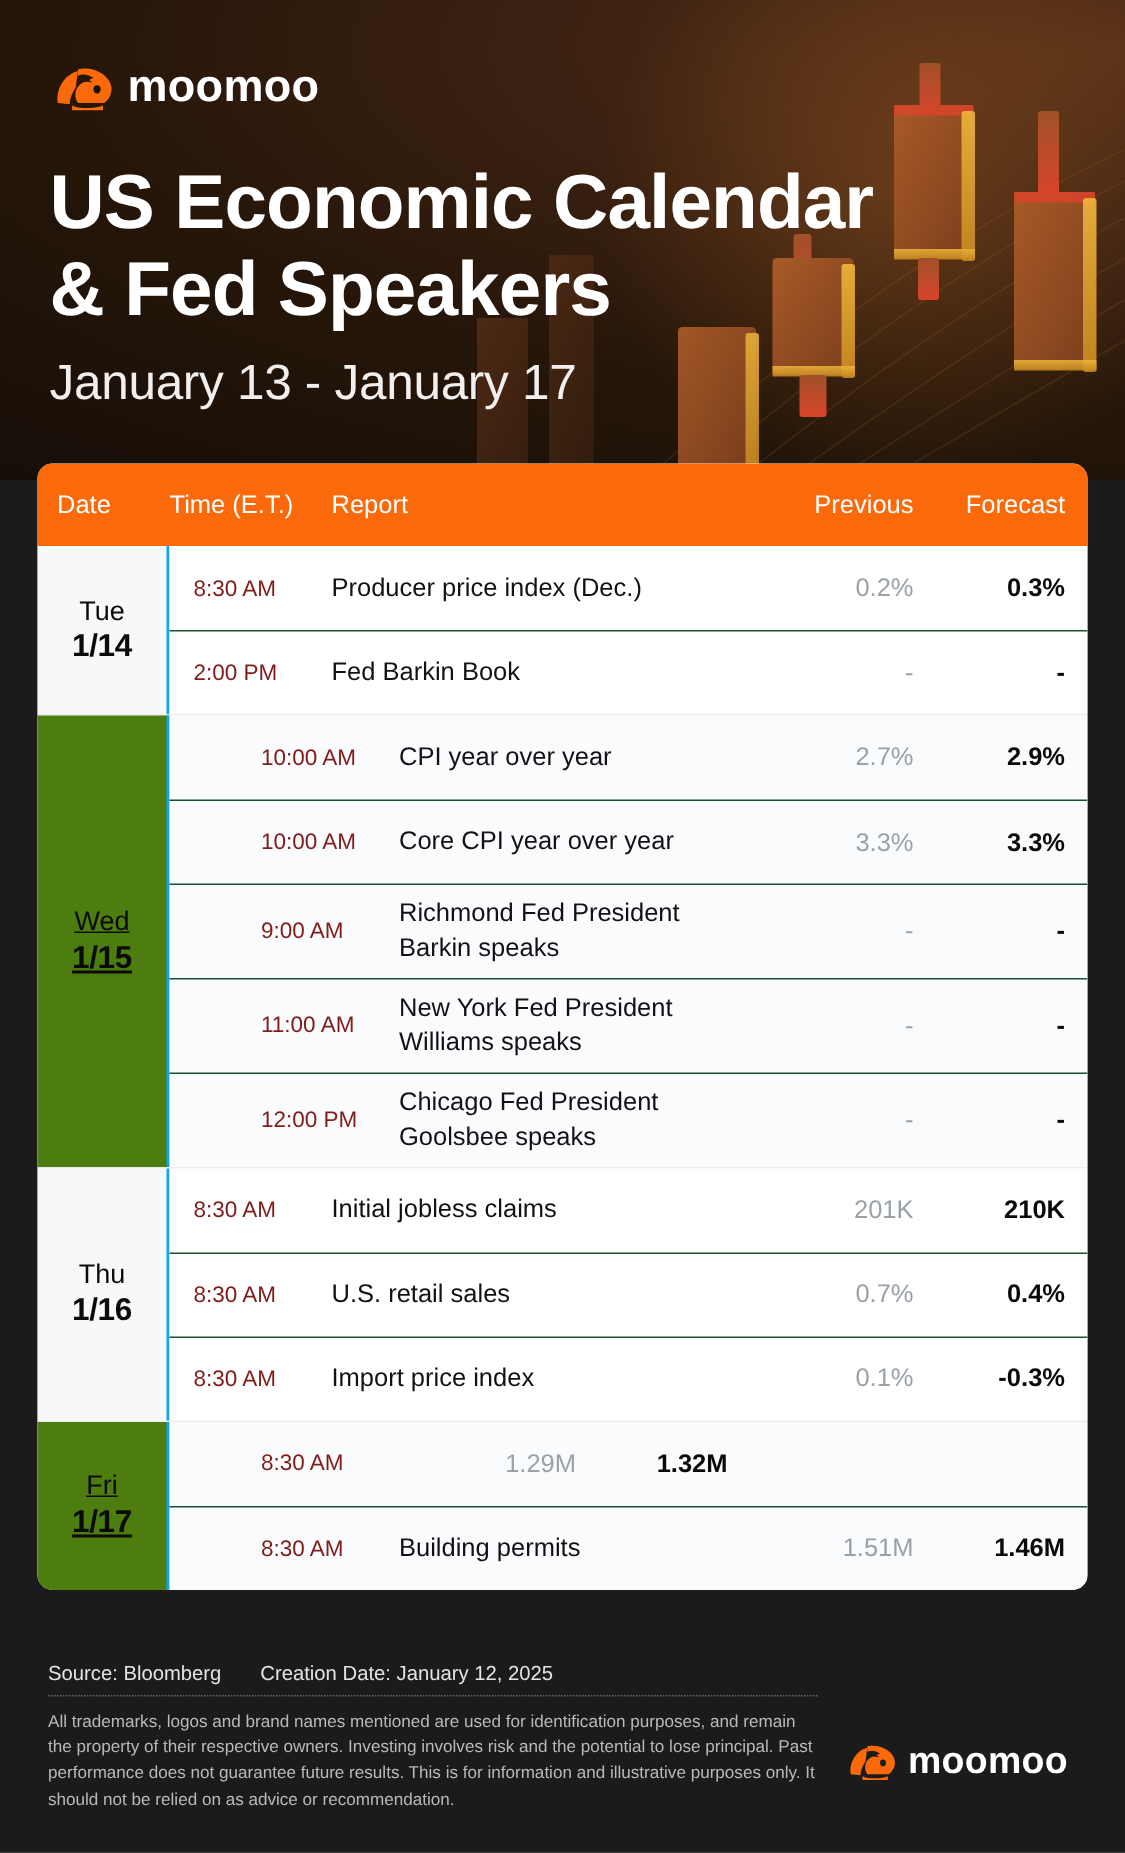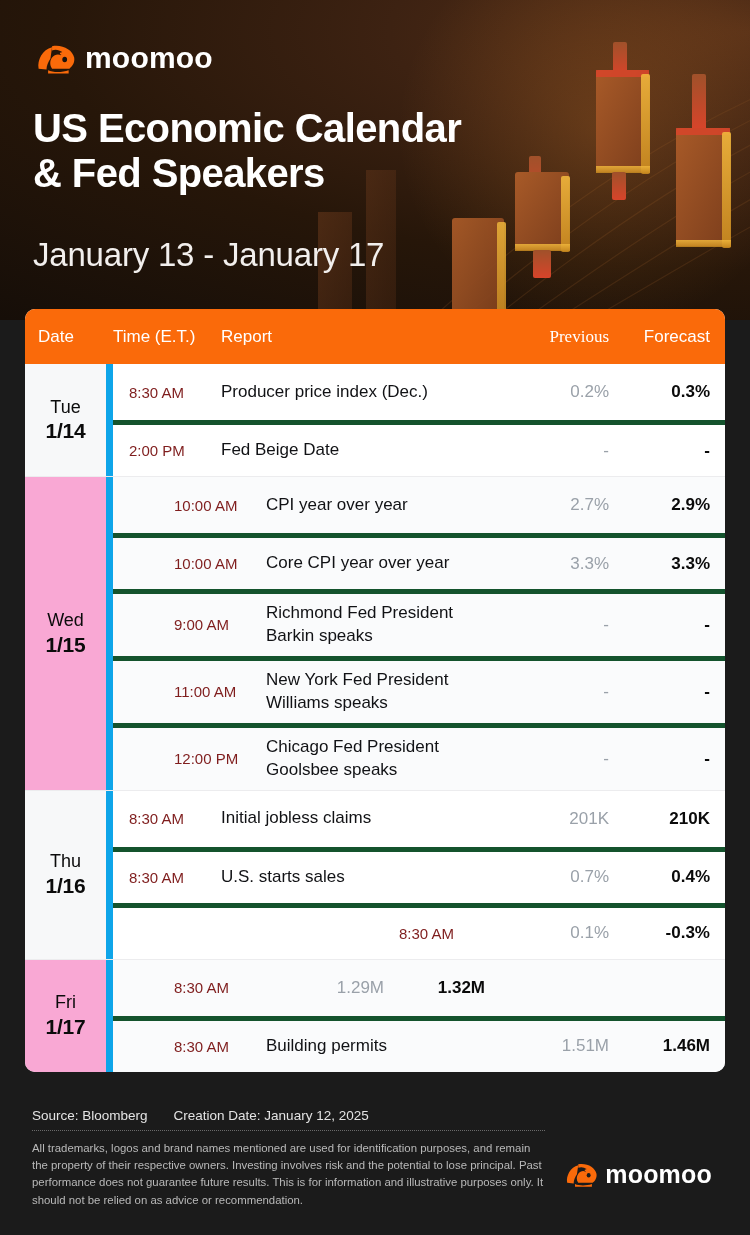--- a/index.html
+++ b/index.html
@@ -60,21 +60,21 @@
     font-weight: 700;
     letter-spacing: .2px;
     line-height: 1;
   }
 
   .hero-title {
     position: absolute;
     left: 33px; top: 106px;
     width: 640px;
     color: #ffffff;
-    font-size: 40px;
+    font-size: 51px;
     font-weight: 700;
     line-height: 1.13;
     letter-spacing: -0.6px;
   }
   .hero-subtitle {
     position: absolute;
     left: 33px; top: 238px;
     color: #f2efed;
     font-size: 33px;
     font-weight: 400;
@@ -97,53 +97,53 @@
     align-items: center;
     height: 55px;
     background: #fa6a0a;
     color: #ffffff;
     font-size: 17px;
     font-weight: 400;
   }
   .th-date     { width: 88px; padding-left: 13px; }
   .th-time     { width: 108px; }
   .th-report   { flex: 1; }
-  .th-prev     { width: 118px; text-align: right; font-family: Liberation Serif, serif; }
+  .th-prev     { width: 118px; text-align: right; }
   .th-fore     { width: 116px; text-align: right; padding-right: 15px; }
 
   .tbody { display: block; }
 
   .day-group { display: flex; align-items: stretch; }
   .day-group + .day-group { border-top: 1px solid #ececee; }
 
   .date-cell {
     width: 88px;
     flex: 0 0 88px;
     display: flex;
     flex-direction: column;
     align-items: center;
     justify-content: center;
     color: #0b0b0b;
     line-height: 1.2;
-    border-right: 7px solid #0ea5e9;
+    border-right: 2px solid #0ea5e9;
   }
   .date-cell.shade-light { background: #f7f8f9; }
-  .date-cell.shade-dark  { background: #f9a8d4; }
+  .date-cell.shade-dark  { background: #4d7c0f; text-decoration: underline; }
   .date-dow  { font-size: 18px; font-weight: 400; }
   .date-num  { font-size: 21px; font-weight: 700; letter-spacing: -.2px; }
 
   .rows { flex: 1; display: flex; flex-direction: column; }
 
   .row {
     display: flex;
     align-items: center;
     min-height: 56px;
     padding: 8px 0;
   }
-  .row + .row { border-top: 5px solid #14532d; justify-content: flex-end; }
+  .row + .row { border-top: 1px solid #14532d; }
   .row.bg-white { background: #ffffff; }
   .row.bg-tint  { background: #fafbfc; padding-left: 45px; }
 
   .c-time {
     width: 108px;
     flex: 0 0 108px;
     padding-left: 16px;
     font-size: 15px;
     color: #7f1d1d;
     font-weight: 400;
@@ -329,21 +329,21 @@
           </div>
           <div class="rows">
             <div class="row bg-white">
               <div class="c-time">8:30 AM</div>
               <div class="c-report">Producer price index (Dec.)</div>
               <div class="c-prev">0.2%</div>
               <div class="c-fore">0.3%</div>
             </div>
             <div class="row bg-white">
               <div class="c-time">2:00 PM</div>
-              <div class="c-report">Fed Beige Date</div>
+              <div class="c-report">Fed Barkin Book</div>
               <div class="c-prev">-</div>
               <div class="c-fore">-</div>
             </div>
           </div>
         </div>
         <div class="day-group">
           <div class="date-cell shade-dark">
             <div class="date-dow">Wed</div>
             <div class="date-num">1/15</div>
           </div>
@@ -387,26 +387,27 @@
           </div>
           <div class="rows">
             <div class="row bg-white">
               <div class="c-time">8:30 AM</div>
               <div class="c-report">Initial jobless claims</div>
               <div class="c-prev">201K</div>
               <div class="c-fore">210K</div>
             </div>
             <div class="row bg-white">
               <div class="c-time">8:30 AM</div>
-              <div class="c-report">U.S. starts sales</div>
+              <div class="c-report">U.S. retail sales</div>
               <div class="c-prev">0.7%</div>
               <div class="c-fore">0.4%</div>
             </div>
             <div class="row bg-white">
               <div class="c-time">8:30 AM</div>
+              <div class="c-report">Import price index</div>
               <div class="c-prev">0.1%</div>
               <div class="c-fore">-0.3%</div>
             </div>
           </div>
         </div>
         <div class="day-group">
           <div class="date-cell shade-dark">
             <div class="date-dow">Fri</div>
             <div class="date-num">1/17</div>
           </div>

